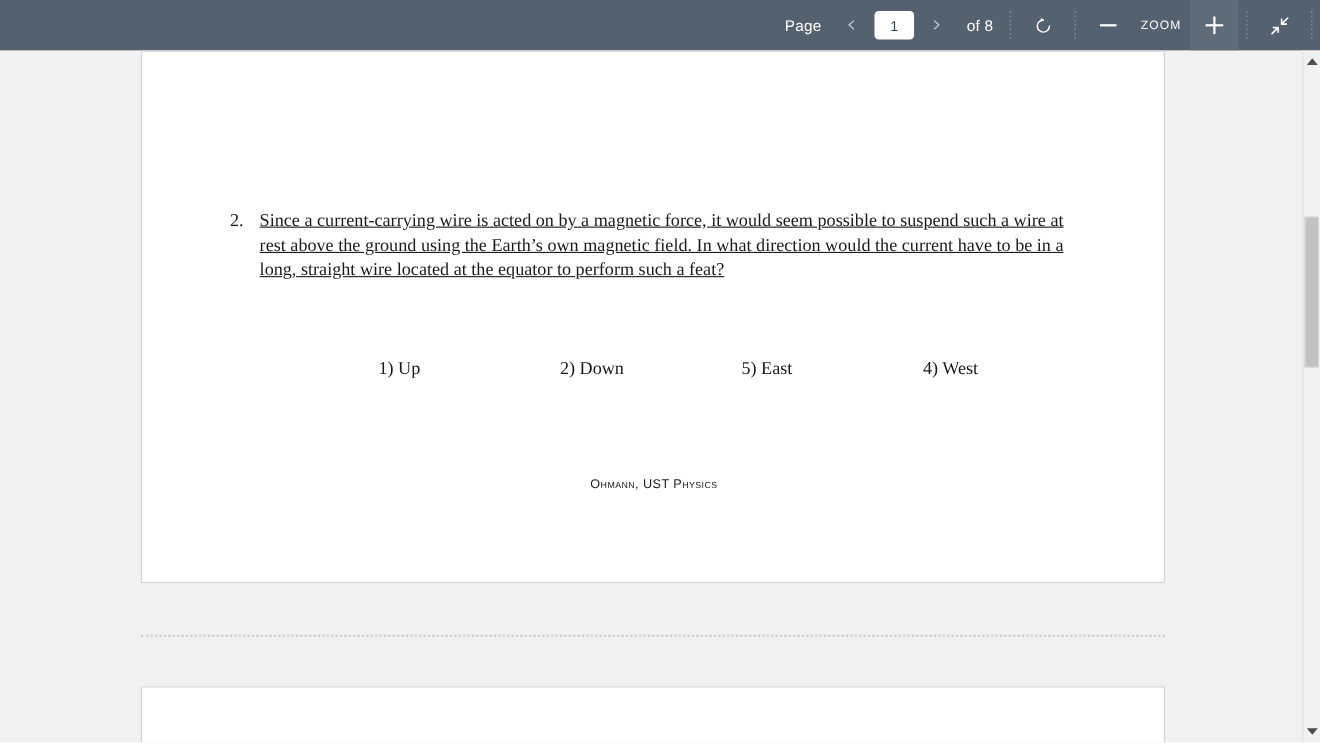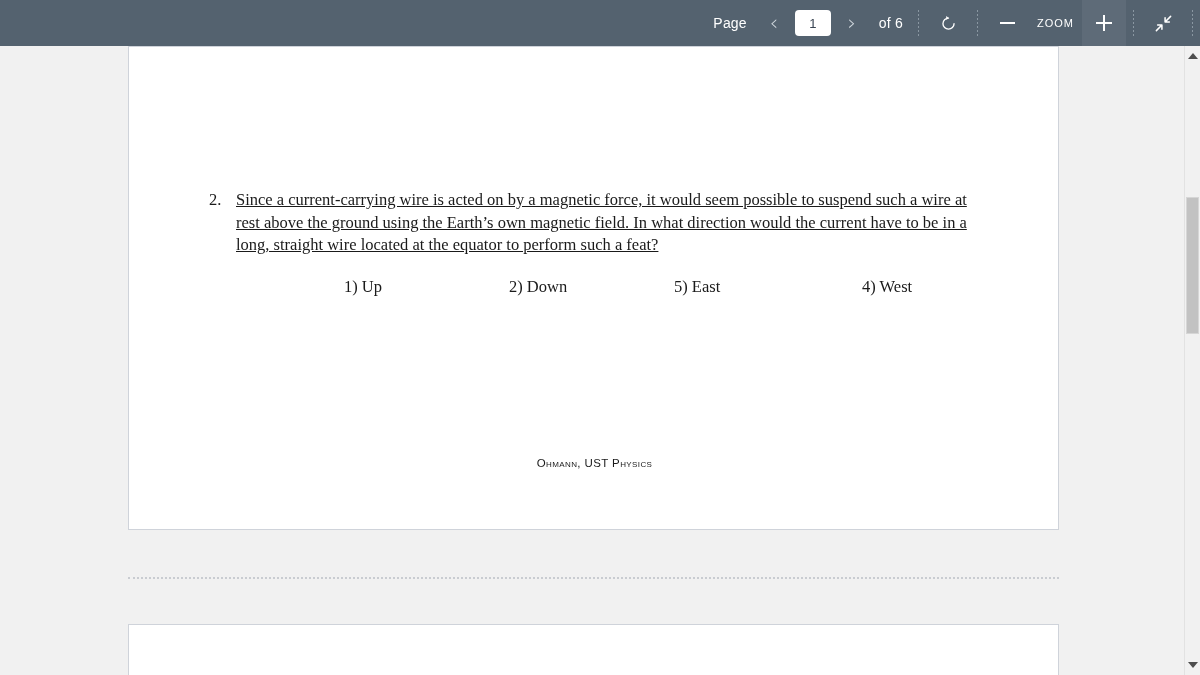--- a/index.html
+++ b/index.html
@@ -182,30 +182,31 @@
     left: 135px;
     top: 88px;
     width: 640px;
     font-family: "Liberation Serif", serif;
     font-size: 16.5px;
     color: #1a1a1a;
   }
   .opt {
     position: absolute;
     white-space: nowrap;
+    margin-top: 48px;
   }
   .opt-1 { left: 0px; }
   .opt-2 { left: 165px; text-align: right; }
   .opt-3 { left: 330px; }
-  .opt-4 { left: 518px; }
+  .opt-4 { left: 495px; }
 
   .footer {
     position: absolute;
     left: 0;
-    top: 410px;
+    top: 388px;
     width: 931px;
     text-align: center;
     font-family: "Liberation Sans", sans-serif;
     font-size: 11.5px;
     font-variant: small-caps;
     letter-spacing: 0.4px;
     color: #1a1a1a;
   }
 
   
@@ -265,21 +266,21 @@
       <div class="tb-btn">
         <span class="chev">‹</span>
       </div>
 
       <input class="page-input" type="text" value="1" style="">
 
       <div class="tb-btn">
         <span class="chev">›</span>
       </div>
 
-      <span class="tb-label">of 6</span>
+      <span class="tb-label">of 8</span>
     </div>
 
     <div class="sep"></div>
 
     <div class="tb-btn wide">
       <svg width="19" height="19" viewBox="0 0 24 24">
         <path d="M12 5.2 A7 7 0 1 0 19 12.2" fill="none" stroke="#ffffff" stroke-width="1.7" stroke-linecap="round"></path>
         <path d="M9.1 2.6 L12.4 5.2 L9.1 7.6 Z" fill="#ffffff"></path>
       </svg>
     </div>

